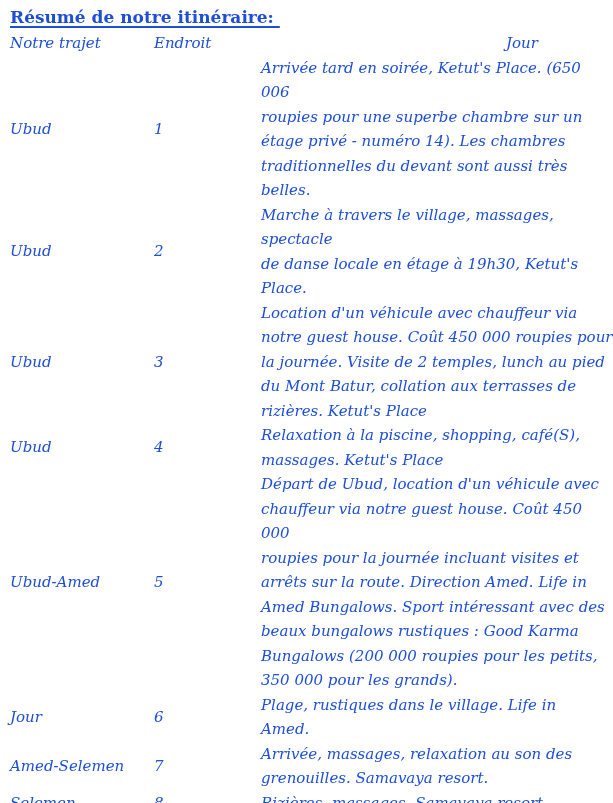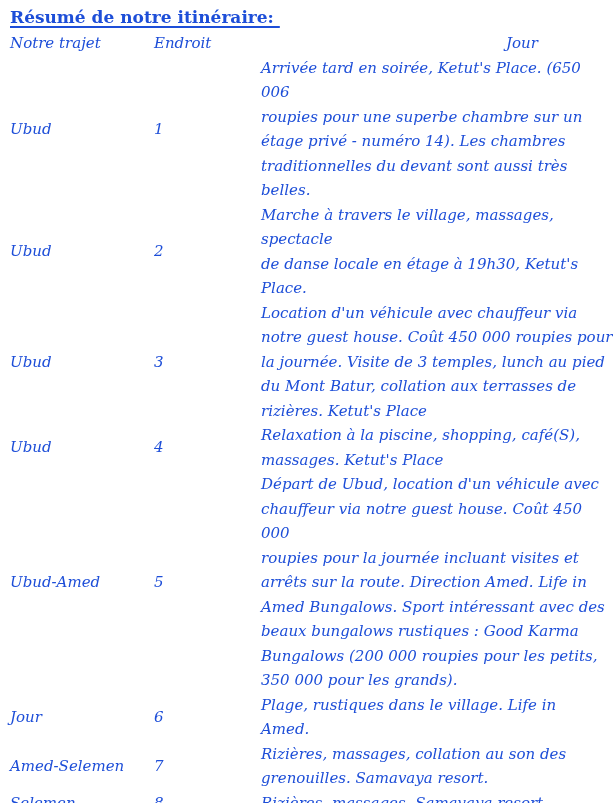--- a/index.html
+++ b/index.html
@@ -74,21 +74,21 @@
       <div class="cell col-endroit">Marche à travers le village, massages, spectacle
 de danse locale en étage à 19h30, Ketut's
 Place.</div>
     </div>
 
     <div class="row">
       <div class="cell col-trajet">Ubud</div>
       <div class="cell col-jour">3</div>
       <div class="cell col-endroit">Location d'un véhicule avec chauffeur via
 notre guest house. Coût 450 000 roupies pour
-la journée. Visite de 3 temples, lunch au pied
+la journée. Visite de 2 temples, lunch au pied
 du Mont Batur, collation aux terrasses de
 rizières. Ketut's Place</div>
     </div>
 
     <div class="row">
       <div class="cell col-trajet">Ubud</div>
       <div class="cell col-jour">4</div>
       <div class="cell col-endroit">Relaxation à la piscine, shopping, café(S),
 massages. Ketut's Place</div>
     </div>
@@ -109,21 +109,21 @@
     <div class="row">
       <div class="cell col-trajet">Jour</div>
       <div class="cell col-jour">6</div>
       <div class="cell col-endroit">Plage, rustiques dans le village. Life in
 Amed.</div>
     </div>
 
     <div class="row">
       <div class="cell col-trajet">Amed-Selemen</div>
       <div class="cell col-jour">7</div>
-      <div class="cell col-endroit">Rizières, massages, collation au son des
+      <div class="cell col-endroit">Arrivée, massages, relaxation au son des
 grenouilles. Samavaya resort.</div>
     </div>
 
     <div class="row">
       <div class="cell col-trajet">Selemen</div>
       <div class="cell col-jour">8</div>
       <div class="cell col-endroit">Rizières, massages. Samavaya resort.</div>
     </div>
 
   </div>

